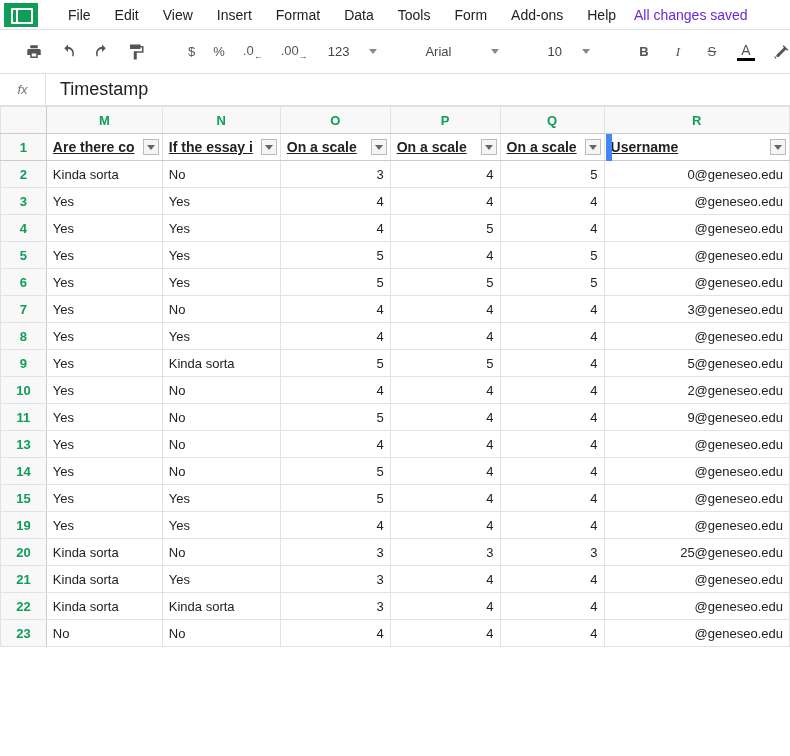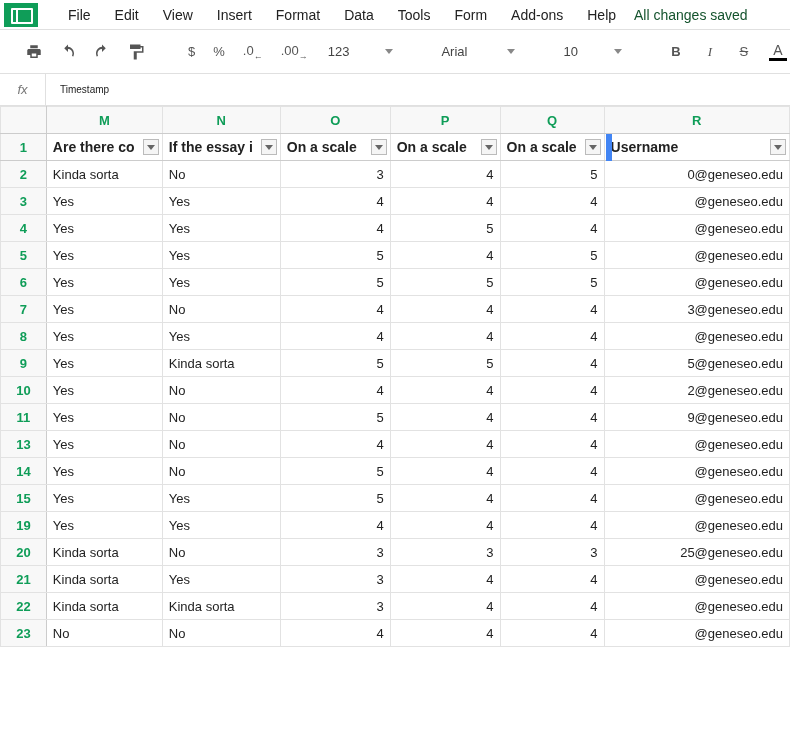--- a/index.html
+++ b/index.html
@@ -3,40 +3,40 @@
 <meta charset="utf-8">
 <style>
   * { box-sizing: border-box; }
   html, body { margin:0; padding:0; font-family: Arial, Helvetica, sans-serif; font-size:13px; color:#222; background:#fff; }
   .wrap { width:790px; height:676px; overflow:hidden; position:relative; }
   .menubar { height:30px; display:flex; align-items:center; padding:0 4px; border-bottom:1px solid #e0e0e0; }
   .logo { width:34px; height:24px; background:#0f9d58; margin-right:18px; position:relative; }
   .logo::after { content:""; position:absolute; left:7px; top:5px; width:18px; height:12px; border:2px solid #fff; border-radius:1px; }
   .logo::before { content:""; position:absolute; left:12px; top:5px; width:2px; height:14px; background:#fff; z-index:1; }
   .menubar .mi { padding:4px 12px; cursor:pointer; color:#222; font-size:14px; }
-  .menubar .saved { color:#14532d; font-size:14px; margin-left:6px; }
+  .menubar .saved { color:#6d28d9; font-size:14px; margin-left:6px; }
   .toolbar { height:44px; display:flex; align-items:center; padding:0 10px; border-bottom:1px solid #e0e0e0; gap:0; }
   .tb-group { display:flex; align-items:center; gap:6px; padding:0 10px; }
   .tb-sep { width:1px; height:24px; background:#e0e0e0; margin:0 6px; }
   .tb-btn { width:28px; height:28px; display:flex; align-items:center; justify-content:center; cursor:pointer; color:#555; border-radius:2px; }
   .tb-txt { padding:4px 6px; cursor:pointer; color:#555; font-size:13px; }
-  .tb-sel { display:flex; align-items:center; gap:36px; padding:4px 8px; cursor:pointer; color:#444; font-size:13px; }
+  .tb-sel { display:flex; align-items:center; gap:20px; padding:4px 8px; cursor:pointer; color:#444; font-size:13px; }
   .caret-down { width:0; height:0; border-left:4px solid transparent; border-right:4px solid transparent; border-top:5px solid #888; }
   .underA { display:flex; flex-direction:column; align-items:center; }
   .underA .bar { width:18px; height:3px; margin-top:1px; }
   .fxbar { height:32px; display:flex; align-items:center; border-bottom:1px solid #e0e0e0; }
   .fxbar .fx { width:46px; text-align:center; font-style:italic; color:#777; border-right:1px solid #e0e0e0; height:100%; display:flex; align-items:center; justify-content:center; }
-  .fxbar .cell-edit { flex:1; padding:0 14px; color:#222; font-size:10px; }
+  .fxbar .cell-edit { flex:1; padding:0 14px; color:#222; font-size:18px; }
   .grid { position:relative; }
   table { border-collapse:collapse; table-layout:fixed; }
   th, td { border:1px solid #e2e2e2; height:27px; padding:0 6px; overflow:hidden; white-space:nowrap; }
   .corner { width:46px; background:#f8f8f8; border-right:1px solid #ccc; border-bottom:1px solid #ccc; }
   th.colh { background:#f8f8f8; color:#0f9d58; font-weight:bold; text-align:center; font-size:13px; position:relative; border-bottom:1px solid #ccc; }
   th.rowh { width:46px; background:#f8f8f8; color:#0f9d58; font-weight:bold; text-align:center; font-size:13px; border-right:1px solid #ccc; }
-  tr.hdr td { background:#fff; font-weight:bold; font-size:14px; }
+  tr.hdr td { background:#fff; font-weight:bold; font-size:14px;text-decoration:underline; }
   td.num { text-align:right; }
   .fcell { position:relative; padding-right:22px; }
   .filter { position:absolute; right:3px; top:50%; transform:translateY(-50%); width:16px; height:16px; border:1px solid #bbb; background:#f5f5f5; display:flex; align-items:center; justify-content:center; cursor:pointer; }
   .filter .fcaret { width:0; height:0; border-left:4px solid transparent; border-right:4px solid transparent; border-top:5px solid #666; }
   .col-resizer { position:absolute; top:28px; height:27px; width:6px; background:#4285f4; z-index:5; }
   tbody tr:first-child th.rowh, tbody tr:first-child td { border-bottom:1px solid #ccc; }
   svg { display:block; }
 </style>
 </head>
 <body>

